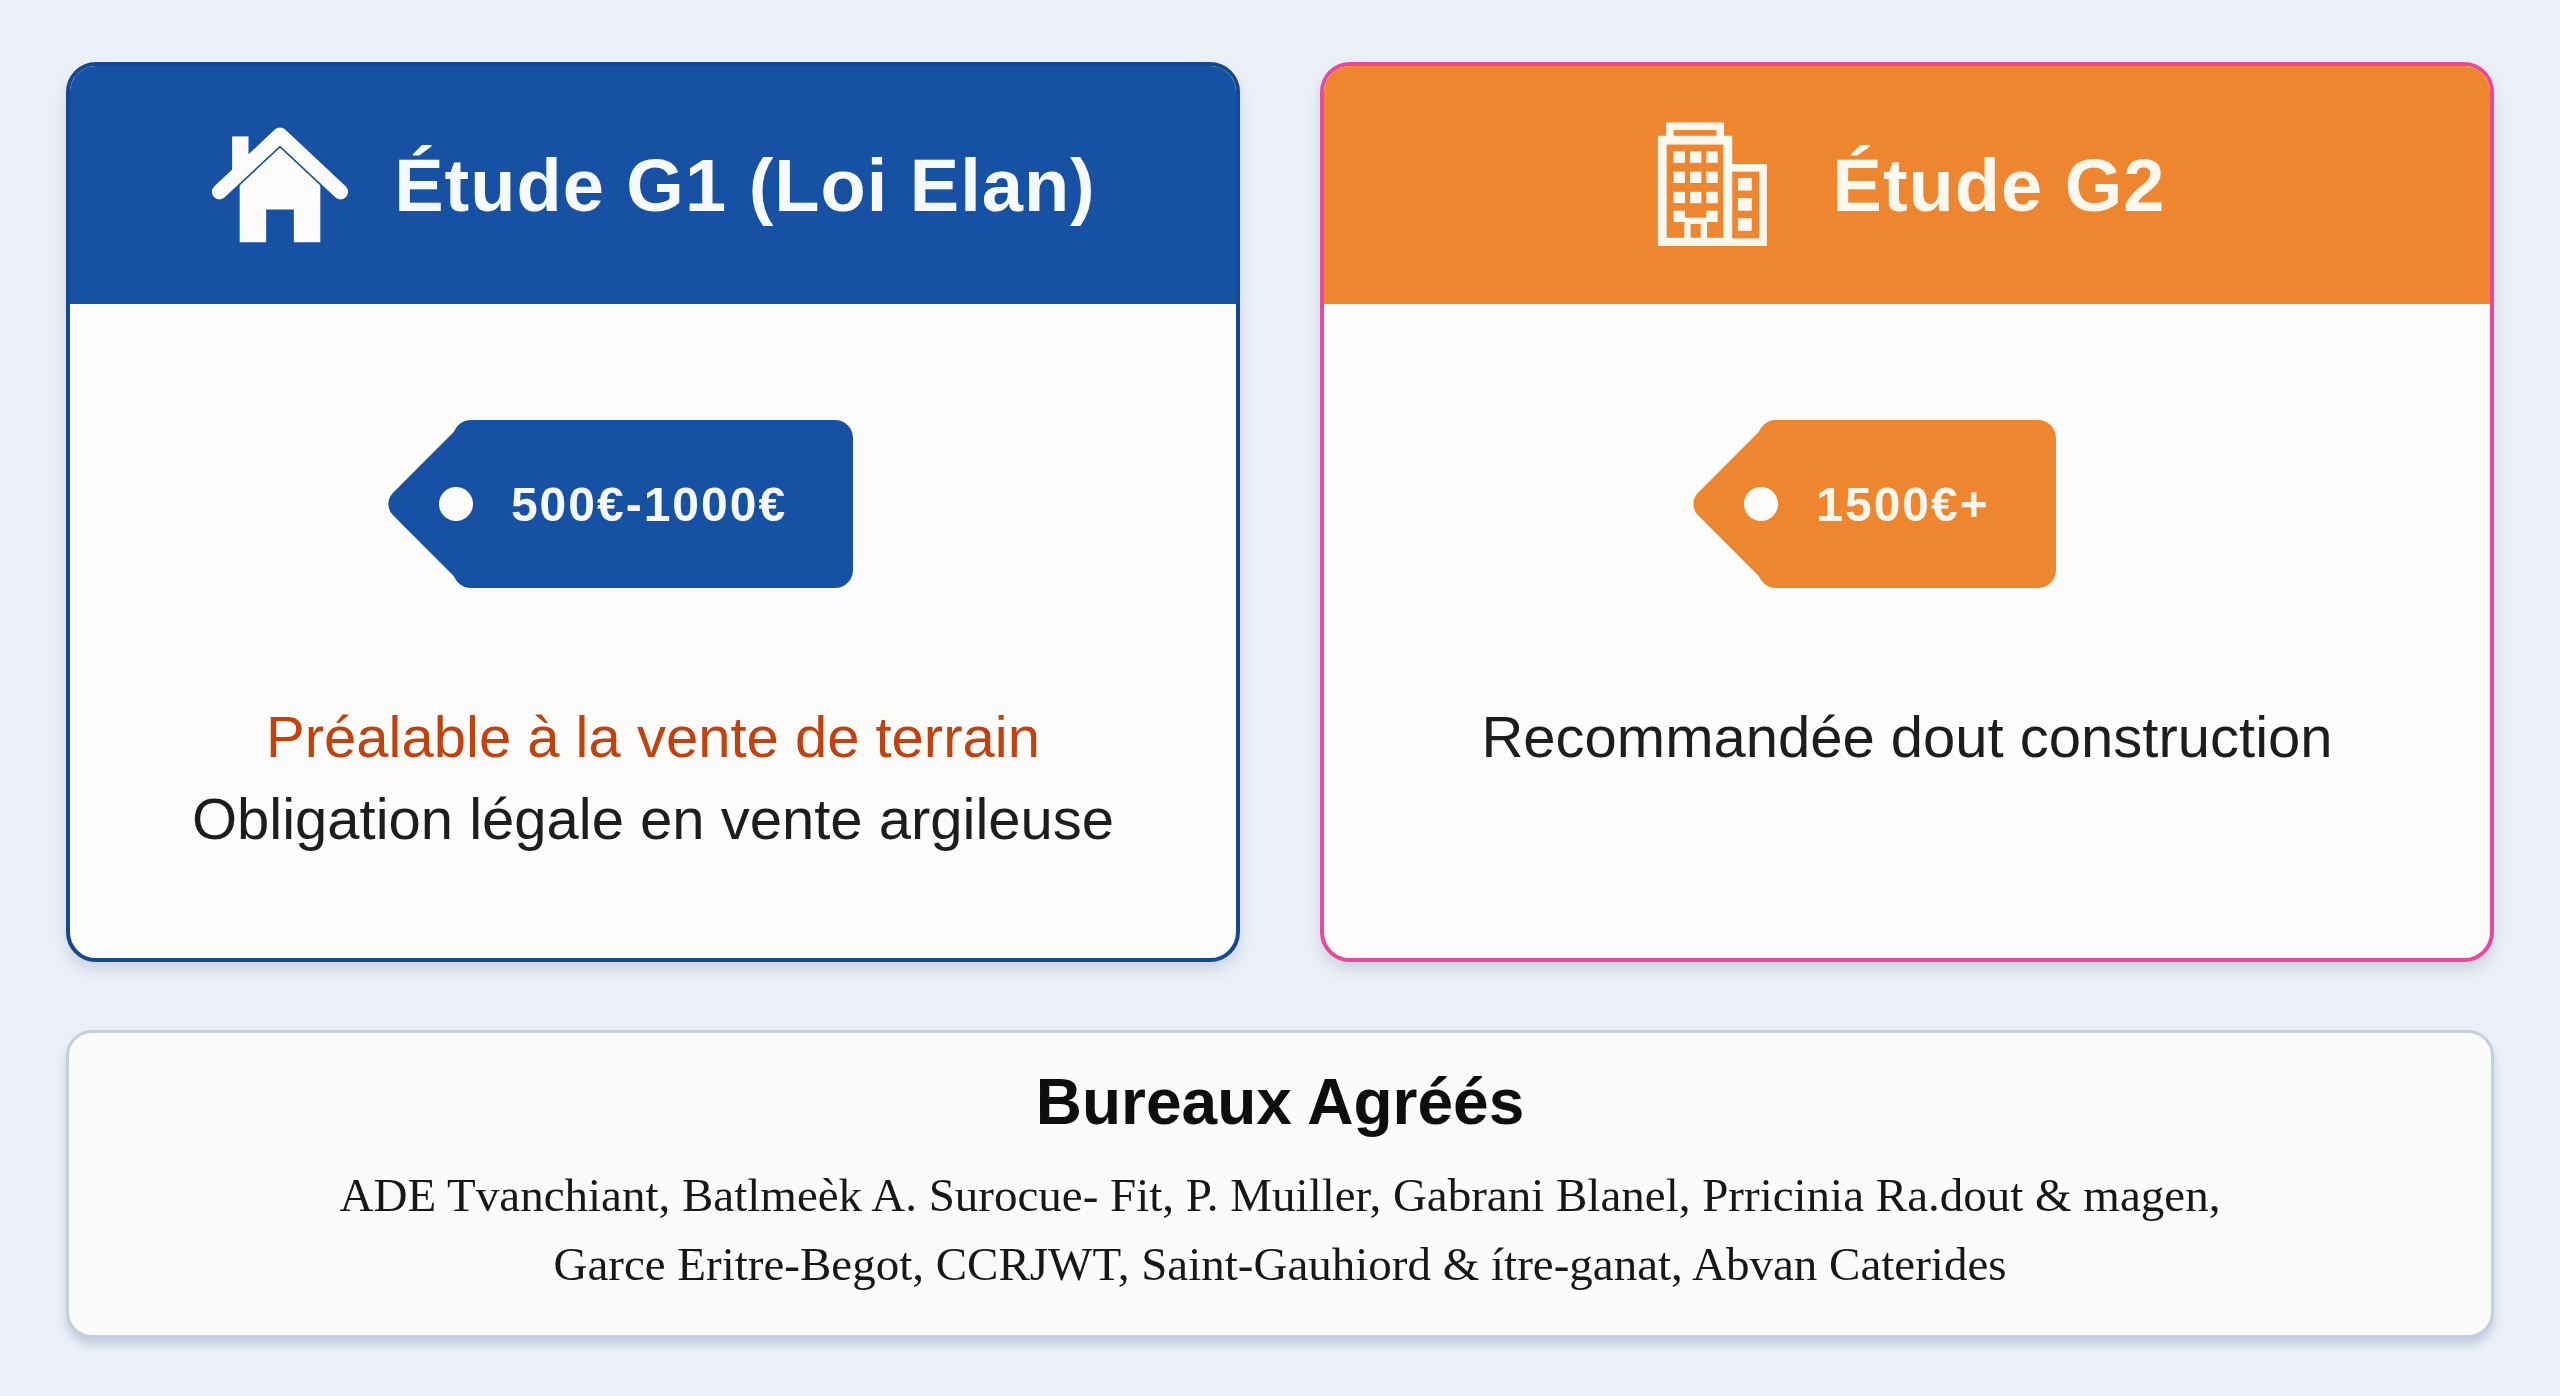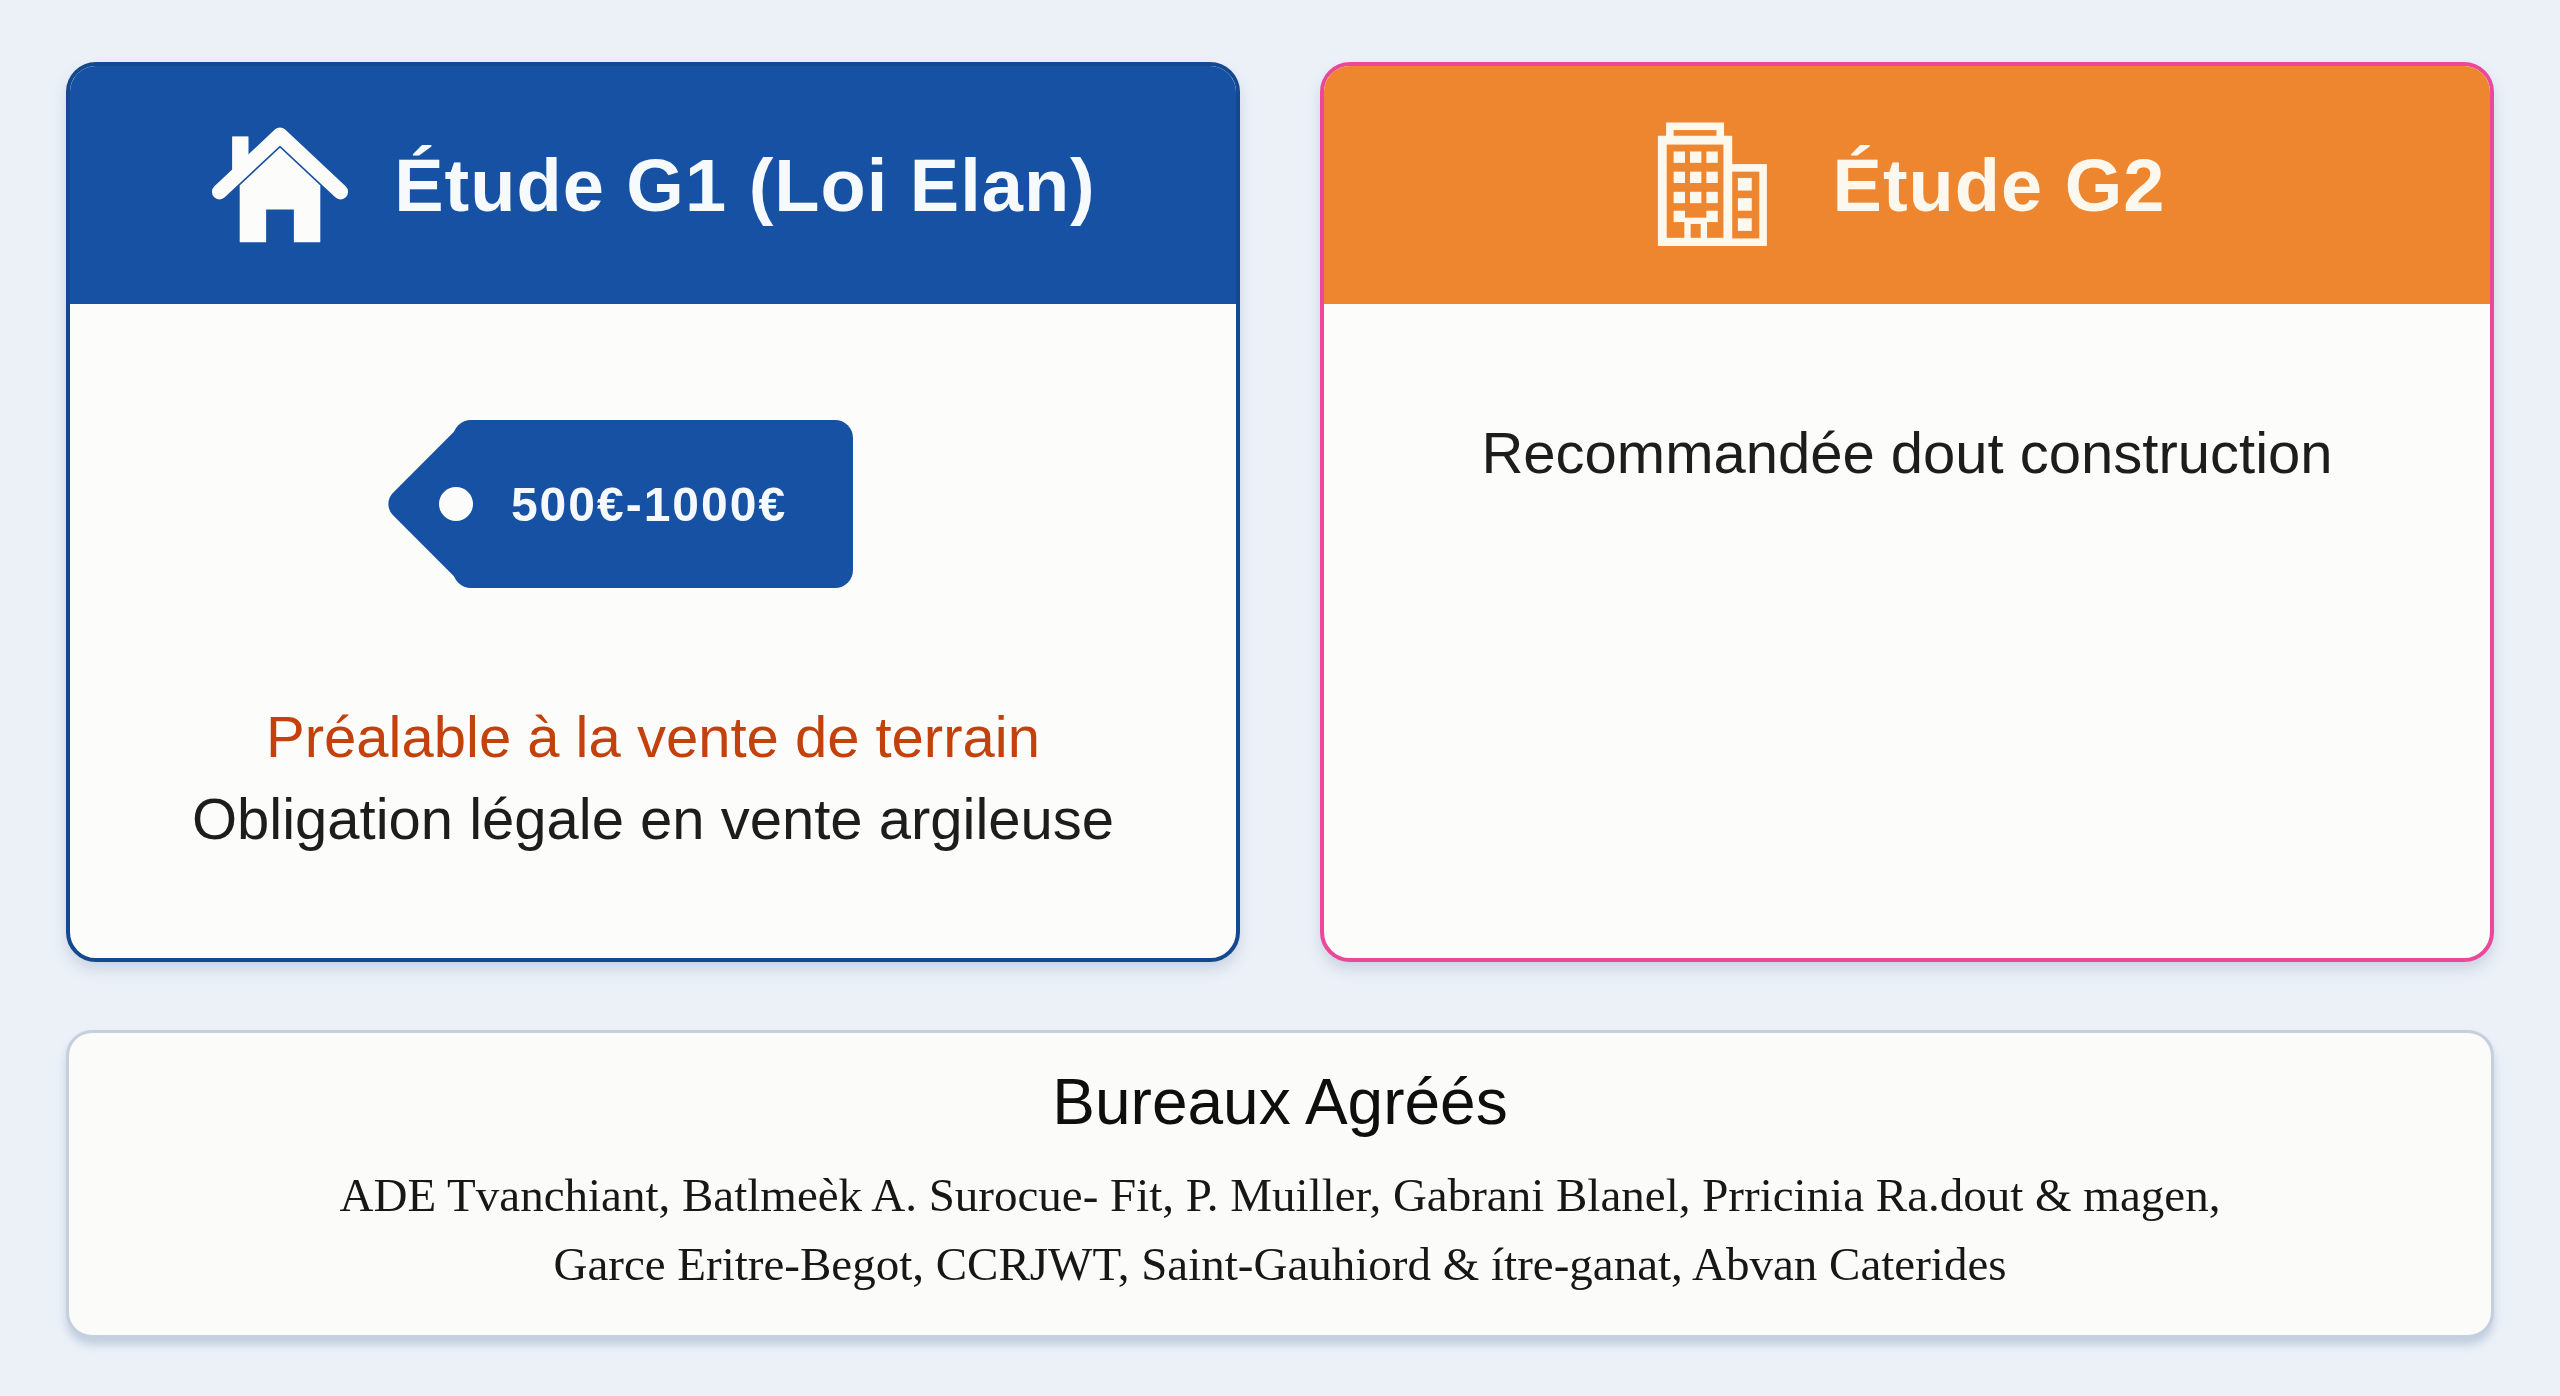--- a/index.html
+++ b/index.html
@@ -109,21 +109,21 @@
     height: 308px;
     background: #fbfbfa;
     border: 3px solid #c5cfde;
     border-radius: 26px;
     box-shadow: 0 7px 8px rgba(125,150,185,.38);
     text-align: center;
     padding-top: 32px;
   }
   .bureaus-title {
     font-size: 64px;
-    font-weight: 400;
+    font-weight: 700;
     color: #0e0e0e;
   }
   .bureaus-names {
     margin-top: 22px;
     font-size: 47px;
     line-height: 1.46;
     color: #171717;
     font-family: Liberation Serif, serif;
   }
 </style>
@@ -177,20 +177,24 @@
             <rect x="45" y="72" width="9" height="9" fill="#fdf8ee"></rect>
             <rect x="30" y="80" width="13" height="17" fill="none" stroke="#fdf8ee" stroke-width="5"></rect>
             <rect x="70" y="46" width="11" height="10" fill="#fdf8ee"></rect>
             <rect x="70" y="62" width="11" height="10" fill="#fdf8ee"></rect>
             <rect x="70" y="78" width="11" height="10" fill="#fdf8ee"></rect>
           </svg>
         </span>
         <div class="card-title">Étude G2</div>
       </div>
       <div class="card-body">
+        <div class="price-tag">
+          <span class="tag-hole"></span>
+          <span>1500€+</span>
+        </div>
         <div class="card-desc">
           <div class="desc-secondary">Recommandée dout construction</div>
         </div>
       </div>
     </div>
 
   </div>
 
   <div class="bureaus-panel">
     <div class="bureaus-title">Bureaux Agréés</div>

